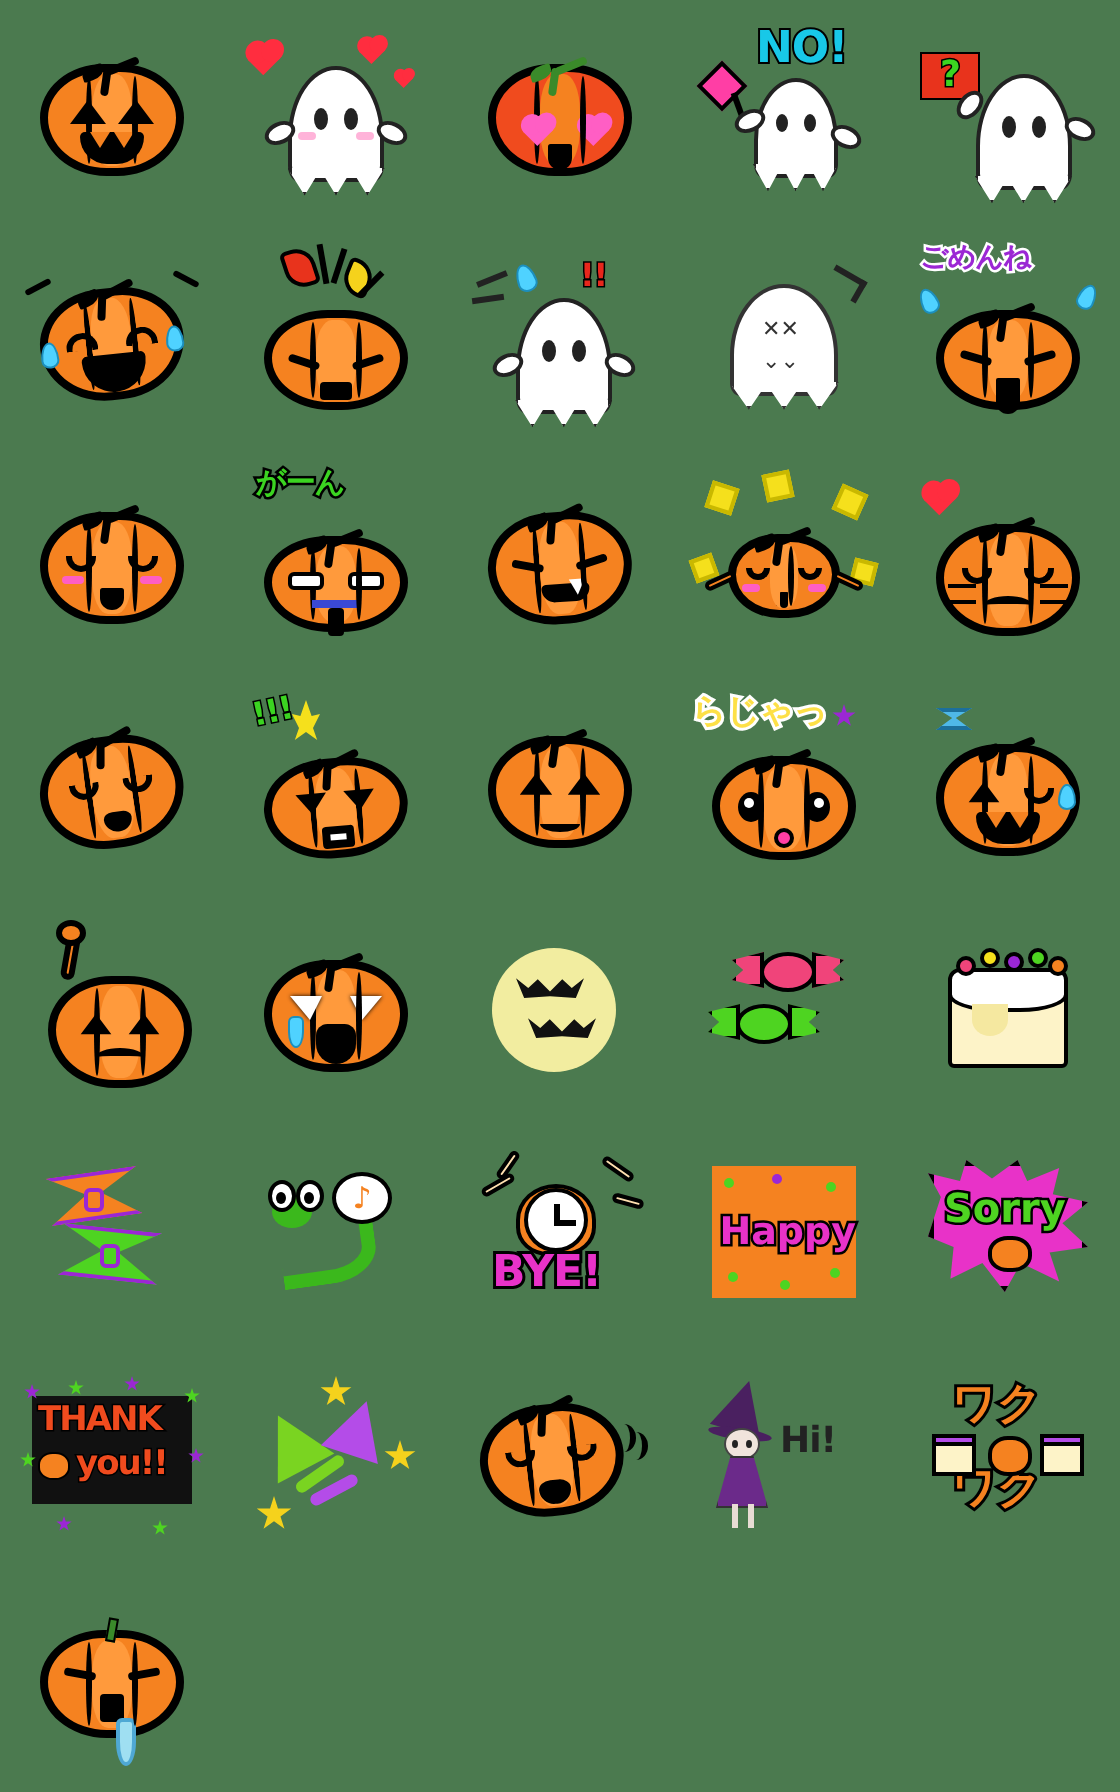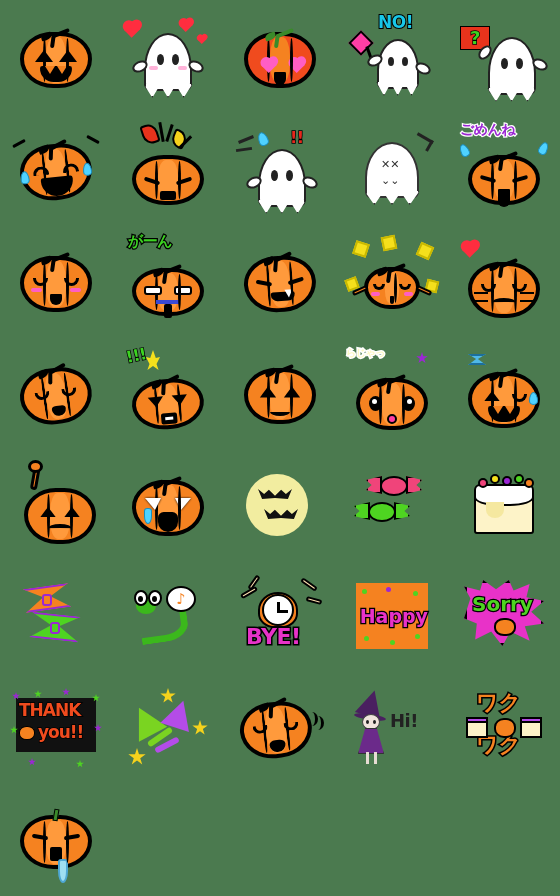--- a/index.html
+++ b/index.html
@@ -258,21 +258,21 @@
         <div class="heart pk" style="left:15px;top:24px;transform:rotate(-45deg) scale(.92);"></div>
         <div class="heart pk" style="right:9px;top:24px;transform:rotate(-45deg) scale(.92);"></div>
         <div class="mouth" style="left:26px;right:26px;top:36px;height:13px;border-radius:3px 3px 14px 14px;"></div>
       </div>
     </div>
   </div>
 
 
   <div class="cell">
     <div class="art">
-      <div class="badge-text" style="left:34px;top:6px;font-size:17px;color:#18c8e8;-webkit-text-stroke:2px #000;paint-order:stroke;">NO!</div>
+      <div class="badge-text" style="left:34px;top:6px;font-size:22px;color:#18c8e8;-webkit-text-stroke:2px #000;paint-order:stroke;">NO!</div>
       <div style="position:absolute;left:8px;top:26px;width:18px;height:18px;background:#ff3ea5;border:2px solid #000;transform:rotate(45deg);"></div>
       <div style="position:absolute;left:24px;top:38px;width:3px;height:16px;background:#000;transform:rotate(-20deg);"></div>
       <div class="ghost" style="left:56%;top:58%;width:42px;height:50px;">
         <div class="garm l" style="top:14px;left:-12px;"></div>
         <div class="garm r" style="top:22px;"></div>
         <div class="geye l" style="top:16px;left:9px;width:6px;height:9px;"></div>
         <div class="geye r" style="top:16px;right:9px;width:6px;height:9px;"></div>
         <div class="gtail"></div>
       </div>
     </div>
@@ -519,21 +519,21 @@
         <div class="eye tri-l" style="transform:scale(.9);"></div>
         <div class="eye tri-r" style="transform:scale(.9);"></div>
         <div class="mouth frown"></div>
       </div>
     </div>
   </div>
 
 
   <div class="cell">
     <div class="art">
-      <div class="badge-text" style="left:2px;top:4px;font-size:10px;color:#fef9c3;-webkit-text-stroke:3px #fff;paint-order:stroke;">らじゃっ</div>
+      <div class="badge-text" style="left:2px;top:4px;font-size:17px;color:#fde047;-webkit-text-stroke:3px #fff;paint-order:stroke;">らじゃっ</div>
       <div class="star" style="right:12px;top:8px;width:12px;height:12px;background:#9b27d4;"></div>
       <div class="pumpkin" style="top:62%;height:52px;">
         <div class="lobe-hi"></div>
         <div class="stem">
             <i class="s1"></i>
             <i class="s2"></i>
             <i class="leaf"></i>
           </div>
         <div style="position:absolute;left:9px;top:14px;width:13px;height:15px;background:#000;border-radius:50%;"></div>
         <div style="position:absolute;right:9px;top:14px;width:13px;height:15px;background:#000;border-radius:50%;"></div>

